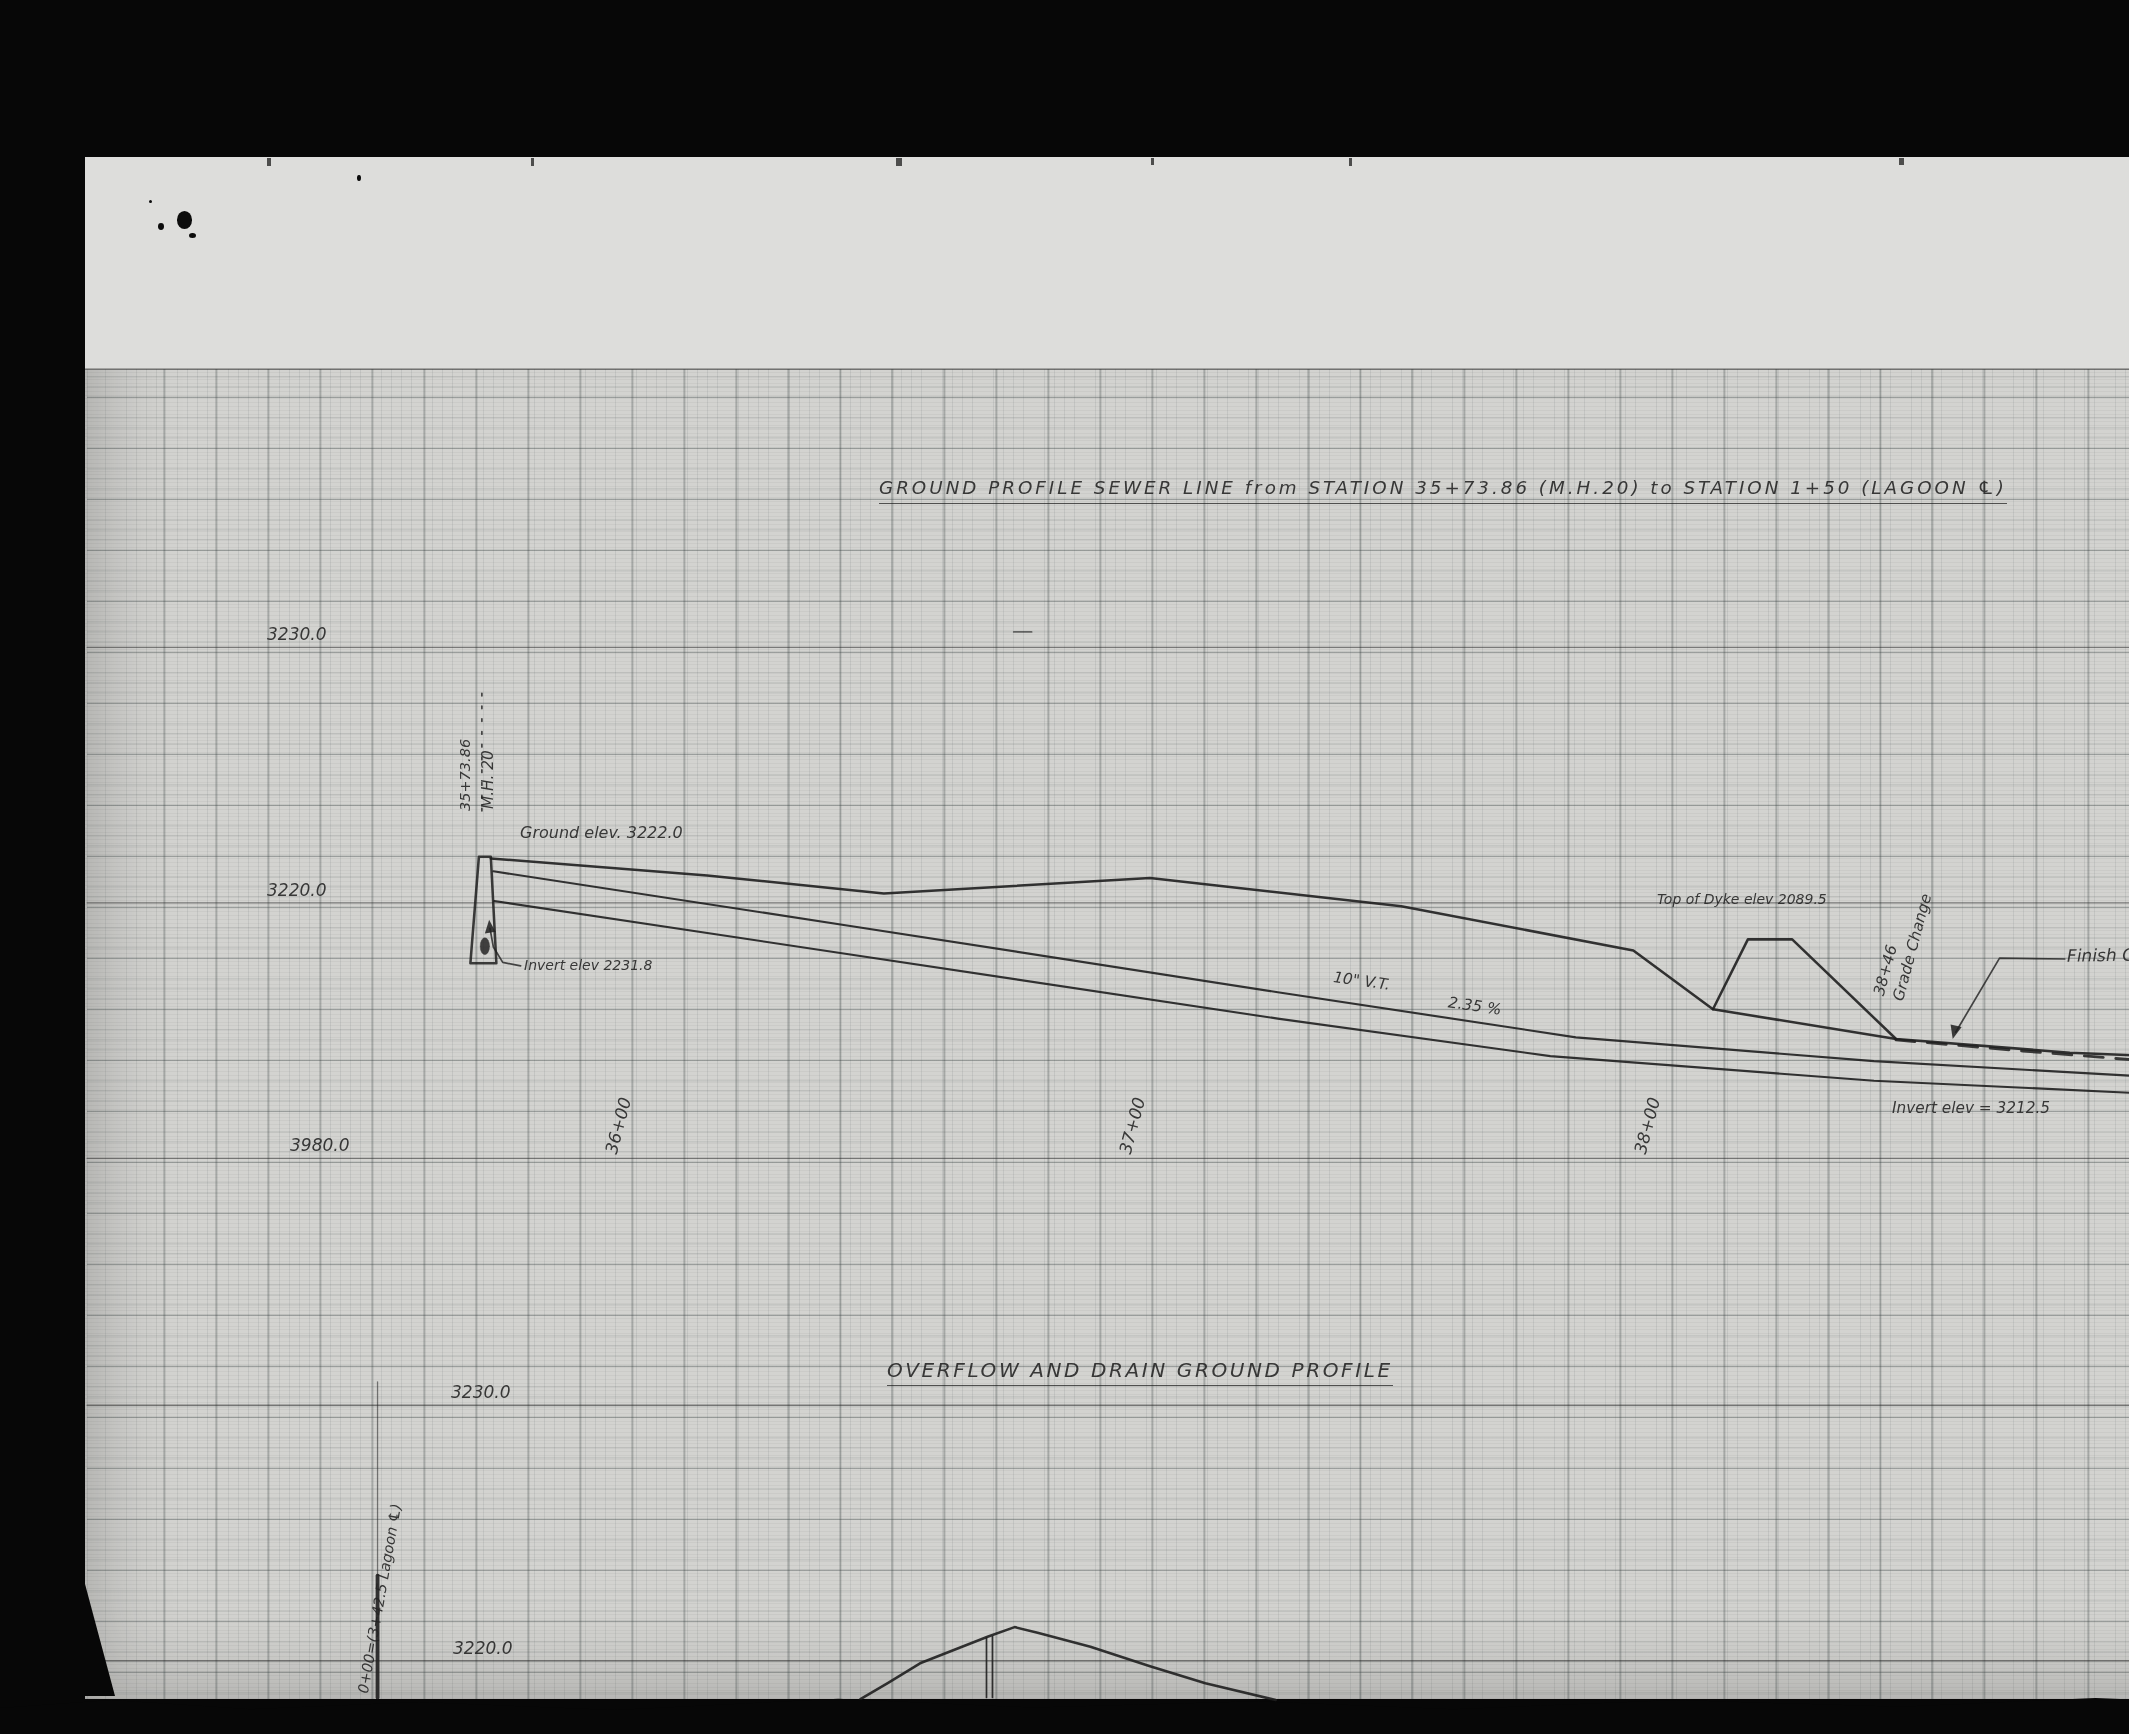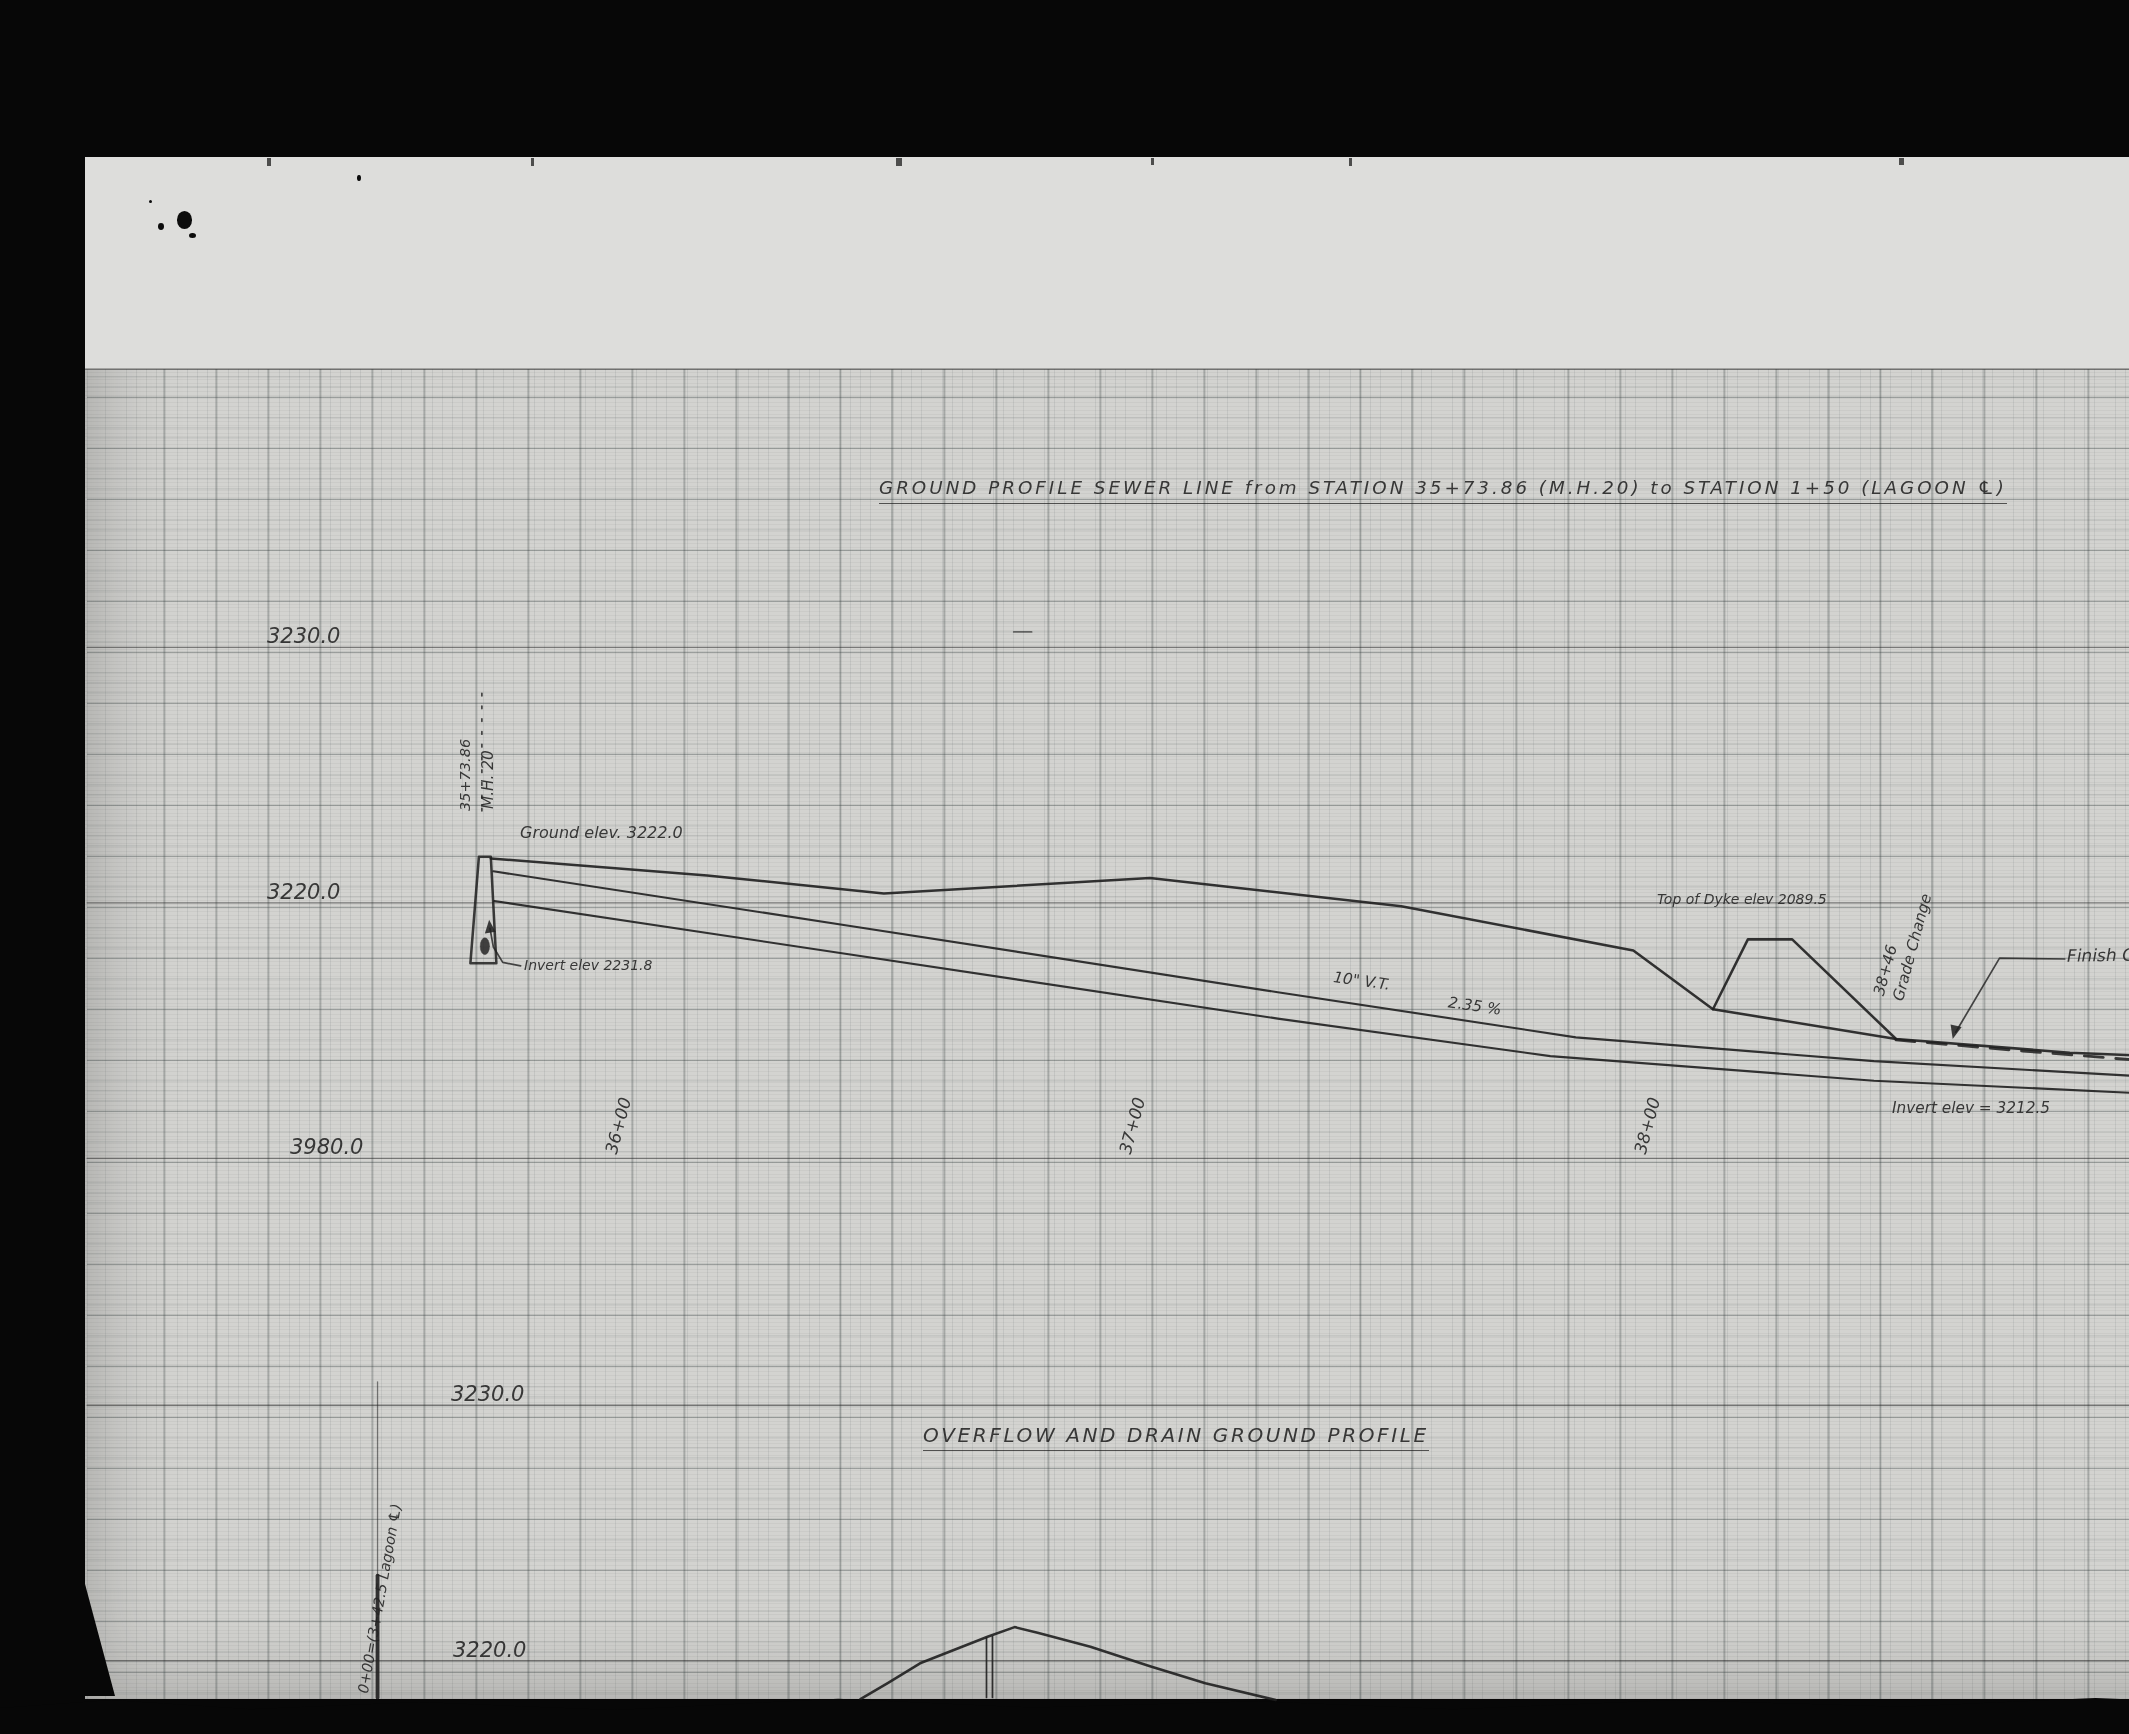--- a/index.html
+++ b/index.html
@@ -17,23 +17,23 @@
     background:
       repeating-linear-gradient(0deg, transparent 0 9.4px,  rgba(60,72,72,.16) 9.4px 10.2px),
       repeating-linear-gradient(90deg, transparent 0 9.4px, rgba(60,72,72,.10) 9.4px 10.2px),
       repeating-linear-gradient(0deg, transparent 0 50px, rgba(45,55,55,.30) 50px 51px),
       repeating-linear-gradient(90deg, transparent 0 50px, rgba(45,55,55,.28) 50px 52px);
     background-position: 0 3.4px, 9px 0, 0 24px, 26.4px 0;}
   
   .hw{font-style:italic;color:#232323;opacity:.88;white-space:nowrap;line-height:1.1;}
   .t-main{left:879px;top:466px;font-size:18.3px;letter-spacing:3px;
           border-bottom:1.7px solid rgba(25,25,25,.8);padding-bottom:5.1px;margin-top:12px;}
-  .t-over{left:887px;top:1424px;font-size:20px;letter-spacing:2.6px;
-          border-bottom:1.7px solid rgba(25,25,25,.8);padding-bottom:4.3px;margin-left:36px;}
-  .elev{font-size:21px;}
+  .t-over{left:887px;top:1359px;font-size:20px;letter-spacing:2.6px;
+          border-bottom:1.7px solid rgba(25,25,25,.8);padding-bottom:4.3px;}
+  .elev{font-size:17px;}
   .rot{transform-origin:0 0;}
   .sta{font-size:17px;transform:rotate(-75deg);}
   .ann{font-size:16px;text-align:center;}
   
   .blob{background:#0c0c0c;border-radius:50%;}
   .tick{background:#101010;opacity:.7;}
   .bottomedge{left:0;top:1694px;width:2794px;height:40px;background:#070707;
     clip-path:polygon(0 35%,4% 15%,9% 38%,15% 20%,22% 40%,30% 12%,37% 34%,45% 18%,52% 38%,60% 15%,68% 32%,75% 10%,82% 30%,88% 16%,94% 34%,100% 12%,100% 100%,0 100%);}
   .cornerwedge{left:85px;top:1584px;width:30px;height:112px;background:#070707;
     clip-path:polygon(0 0,100% 100%,0 100%);}

